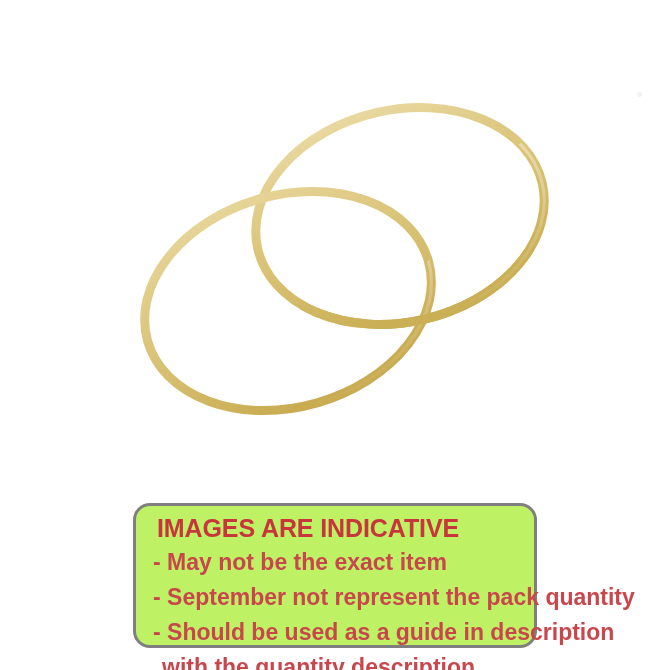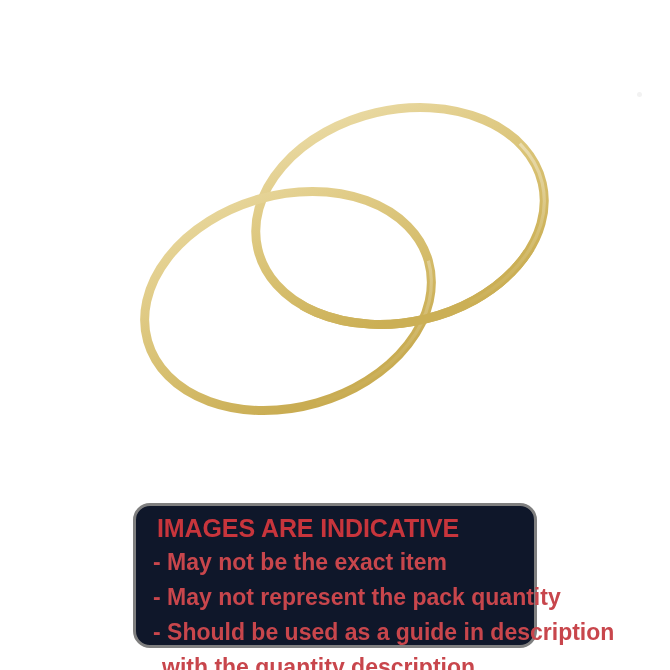--- a/index.html
+++ b/index.html
@@ -127,23 +127,23 @@
 
       <g clip-path="url(#frontSegmentClip)">
         <ellipse cx="400" cy="216" rx="146" ry="106" transform="rotate(-13 400 216)" fill="none" stroke="url(#ringGradA)" stroke-width="9"></ellipse>
         <ellipse cx="400" cy="216" rx="146" ry="106" transform="rotate(-13 400 216)" fill="none" stroke="url(#sheen)" stroke-width="3.2" stroke-dasharray="300 600" stroke-dashoffset="150"></ellipse>
       </g>
     </svg>
   </div>
 
   <div id="scan-artifact"></div>
 
-  <div id="indicative-callout" style="border-color: rgb(127, 127, 127); background: #0f172a;">
+  <div id="indicative-callout" style="border-color: rgb(127, 127, 127); background: #bef264;">
     <div class="callout-heading" style="color: rgb(200, 53, 60);">IMAGES ARE INDICATIVE</div>
     <ul class="callout-list">
       <li class="callout-line">- May not be the exact item</li>
-      <li class="callout-line">- May not represent the pack quantity</li>
+      <li class="callout-line">- September not represent the pack quantity</li>
       <li class="callout-line">- Should be used as a guide in description</li>
       <li class="callout-line continuation">with the quantity description</li>
     </ul>
   </div>
 
 </div>
 
 </body></html>

